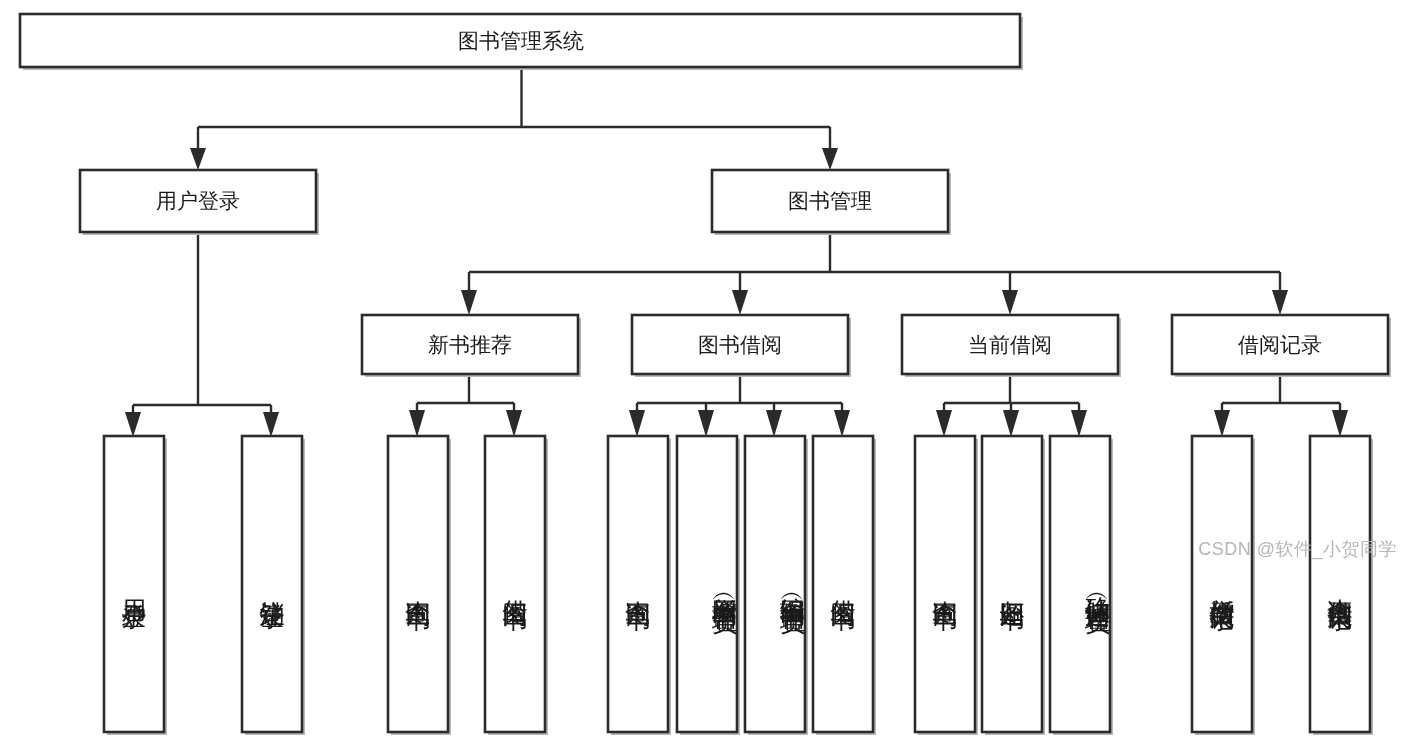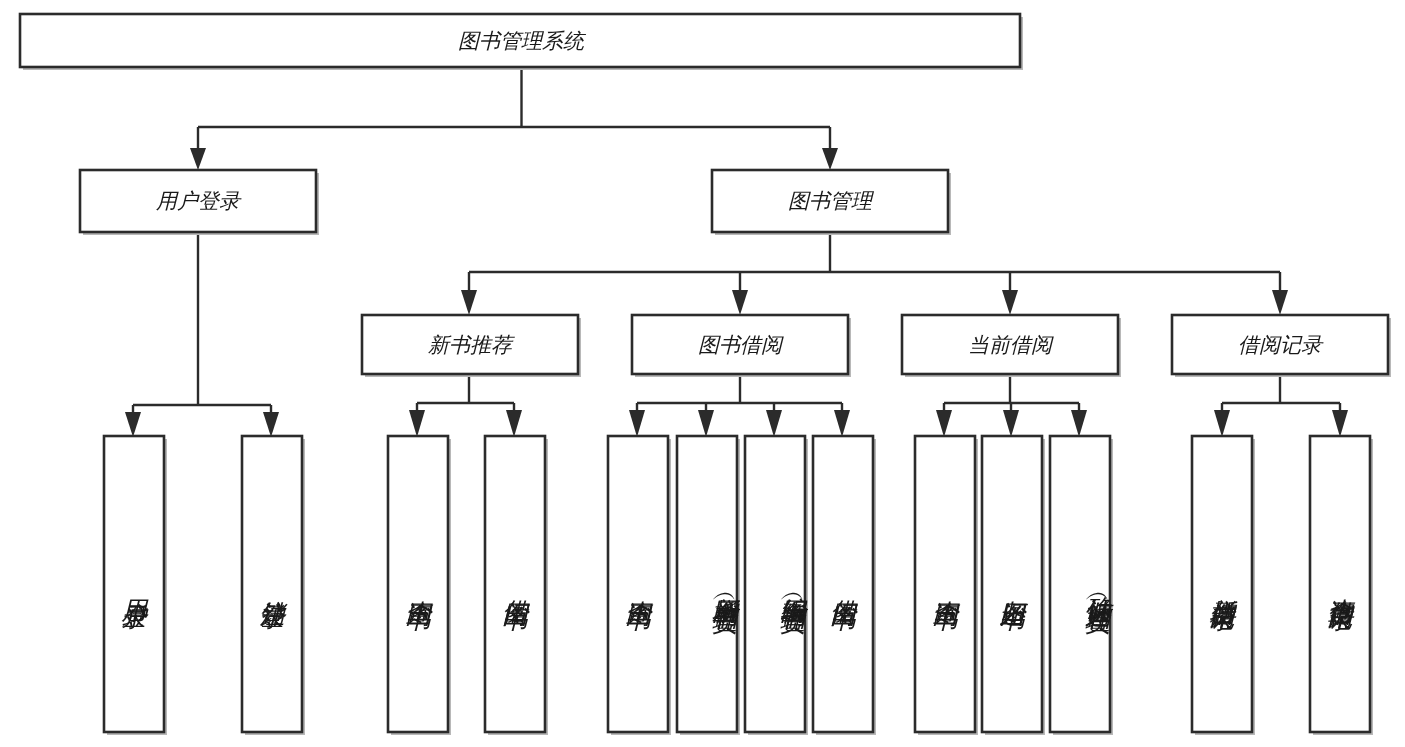--- a/index.html
+++ b/index.html
@@ -11,21 +11,20 @@
     width: 1405px;
     height: 747px;
     font-family: "Liberation Sans", "DejaVu Sans", sans-serif;
     overflow: hidden;
   }
   #diagram-root {
     position: relative;
     width: 1405px;
     height: 567px;
     background: #ffffff;
-    font-style: italic;
   }
   svg#flow {
     position: absolute;
     left: 0;
     top: 0;
     width: 1405px;
     height: 747px;
     display: block;
   }
   .node-box {
@@ -240,13 +239,14 @@
   <div class="vlabel" style="left:608px; top:436px; width:60px; height:296px; display:flex; align-items:center; justify-content:center;">查询图书</div>
   <div class="vlabel" style="left:677px; top:440px; width:60px; height:292px; display:flex; align-items:flex-start; justify-content:center;">新增图书（管理员）</div>
   <div class="vlabel" style="left:745px; top:440px; width:60px; height:292px; display:flex; align-items:flex-start; justify-content:center;">编辑图书（管理员）</div>
   <div class="vlabel" style="left:813px; top:436px; width:60px; height:296px; display:flex; align-items:center; justify-content:center;">借阅图书</div>
   <div class="vlabel" style="left:915px; top:436px; width:60px; height:296px; display:flex; align-items:center; justify-content:center;">查询图书</div>
   <div class="vlabel" style="left:982px; top:436px; width:60px; height:296px; display:flex; align-items:center; justify-content:center;">归还图书</div>
   <div class="vlabel" style="left:1050px; top:440px; width:60px; height:292px; display:flex; align-items:flex-start; justify-content:center;">确认归还（管理员）</div>
   <div class="vlabel" style="left:1192px; top:436px; width:60px; height:296px; display:flex; align-items:center; justify-content:center;">新增借阅记录</div>
   <div class="vlabel" style="left:1310px; top:436px; width:60px; height:296px; display:flex; align-items:center; justify-content:center;">查询借阅记录</div>
 
+  <div id="watermark">CSDN @软件_小贺同学</div>
 </div>
 
 </body></html>

